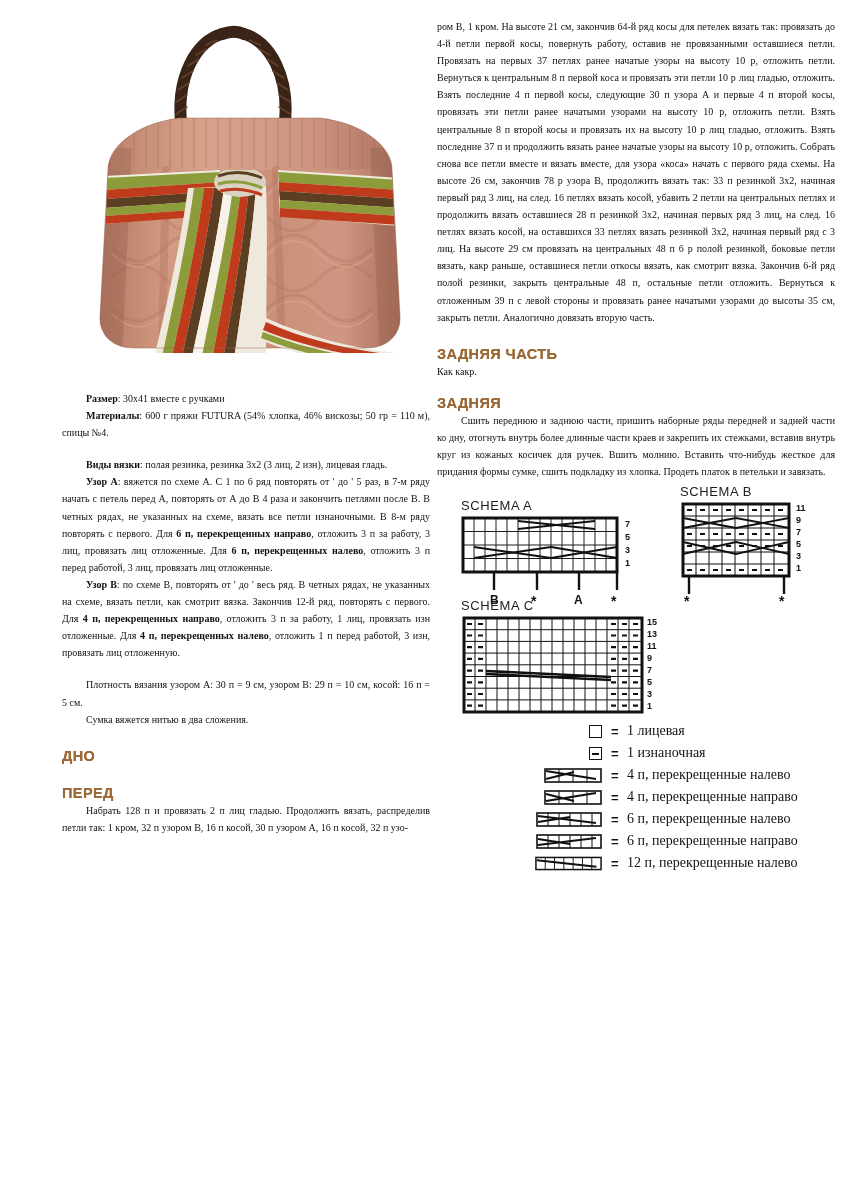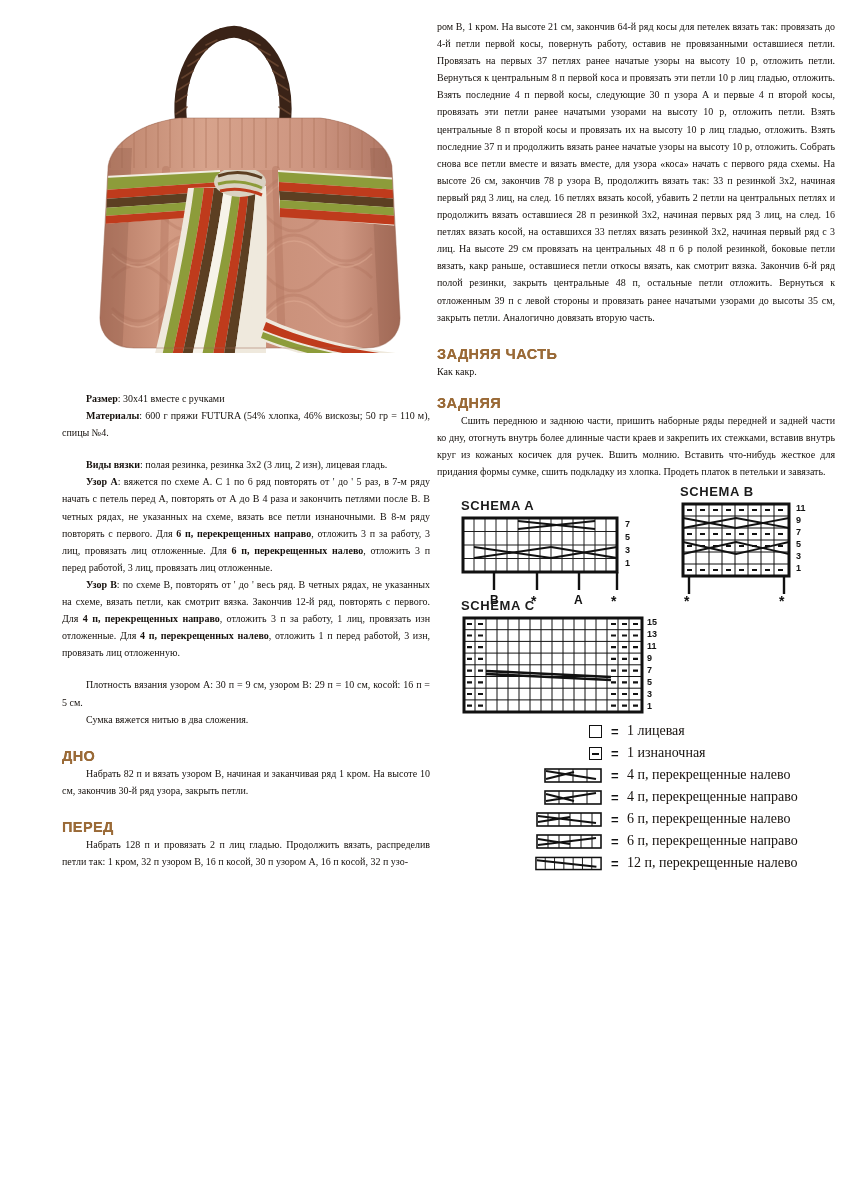--- a/index.html
+++ b/index.html
@@ -62,21 +62,21 @@
   
   .schemas {
     position: relative;
     margin-top: 18px;
     width: 398px;
     height: 352px;
   }
   .schema-title {
     font-family: "Liberation Sans", "DejaVu Sans", sans-serif;
     font-size: 13px;
-    font-weight: bold;
+    font-weight: normal;
     color: #1c1c1c;
     letter-spacing: 0.6px;
     margin-bottom: 3px;
   }
   .schema-box { position: absolute; }
   .sa { left: 24px;  top: 0px; }
   .sb { left: 243px; top: -14px; }
   .sc { left: 24px;  top: 100px; }
 
   
@@ -275,21 +275,20 @@
 
 
     <div class="gap-m"></div>
 
     <p class="body">Плотность вязания узором А: 30 п = 9 см, узором В: 29 п = 10 см, косой: 16 п = 5 см.</p>
     <p class="body">Сумка вяжется нитью в два сложения.</p>
 
     <div class="gap-l"></div>
 
     <h2 class="section">ДНО</h2>
-    <p class="body">Набрать 82 п и вязать узором В, начиная и заканчивая ряд 1 кром. На высоте 10 см, закончив 30-й ряд узора, закрыть петли.</p>
 
     <div class="gap-l"></div>
 
     <h2 class="section">ПЕРЕД</h2>
     <p class="body">Набрать 128 п и провязать 2 п лиц гладью. Продолжить вязать, распределив петли так: 1 кром, 32 п узором В, 16 п косой, 30 п узором А, 16 п косой, 32 п узо-</p>
   </div>
 
   <div class="col col-right">
 
     <p class="body noindent">ром В, 1 кром. На высоте 21 см, закончив 64-й ряд косы для петелек вязать так: провязать до 4-й петли первой косы, повернуть работу, оставив не провязанными оставшиеся петли. Провязать на первых 37 петлях ранее начатые узоры на высоту 10 р, отложить петли. Вернуться к центральным 8 п первой коса и провязать эти петли 10 р лиц гладью, отложить. Взять последние 4 п первой косы, следующие 30 п узора А и первые 4 п второй косы, провязать эти петли ранее начатыми узорами на высоту 10 р, отложить петли. Взять центральные 8 п второй косы и провязать их на высоту 10 р лиц гладью, отложить. Взять последние 37 п и продолжить вязать ранее начатые узоры на высоту 10 р, отложить. Собрать снова все петли вместе и вязать вместе, для узора «коса» начать с первого ряда схемы. На высоте 26 см, закончив 78 р узора В, продолжить вязать так: 33 п резинкой 3х2, начиная первый ряд 3 лиц, на след. 16 петлях вязать косой, убавить 2 петли на центральных петлях и продолжить вязать оставшиеся 28 п резинкой 3х2, начиная первых ряд 3 лиц, на след. 16 петлях вязать косой, на оставшихся 33 петлях вязать резинкой 3х2, начиная первый ряд с 3 лиц. На высоте 29 см провязать на центральных 48 п 6 р полой резинкой, боковые петли вязать, какр раньше, оставшиеся петли откосы вязать, как смотрит вязка. Закончив 6-й ряд полой резинки, закрыть центральные 48 п, остальные петли отложить. Вернуться к отложенным 39 п с левой стороны и провязать ранее начатыми узорами до высоты 35 см, закрыть петли. Аналогично довязать вторую часть.</p>

